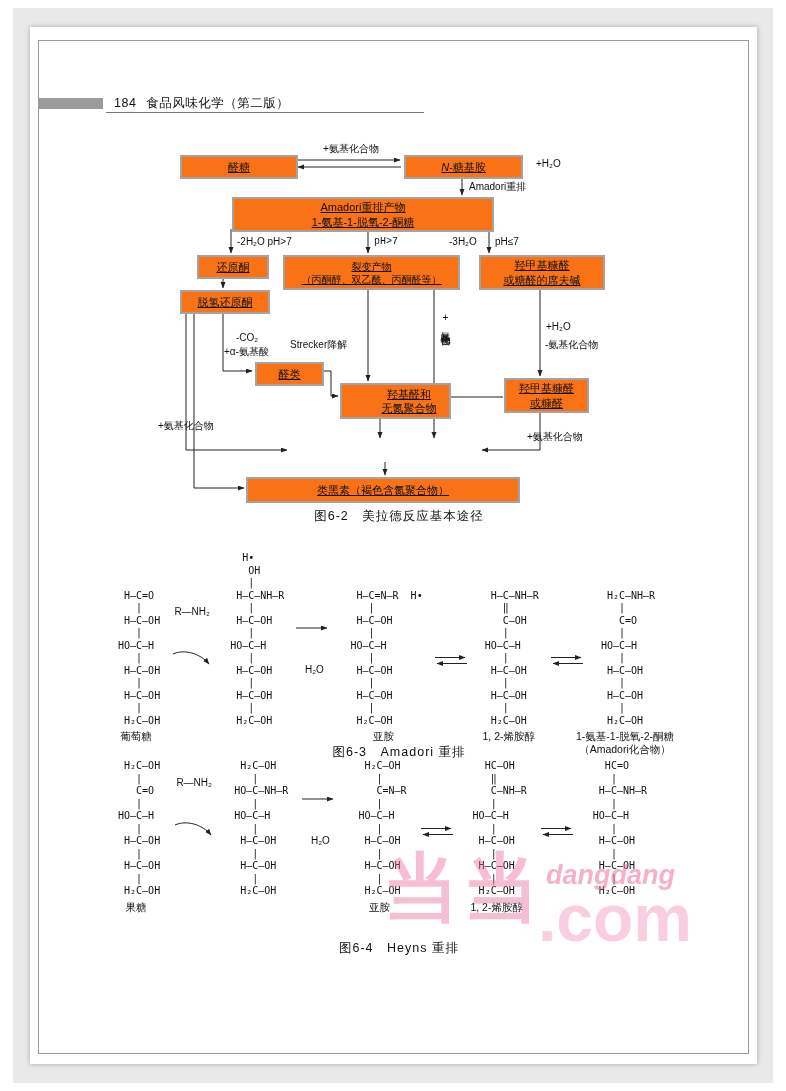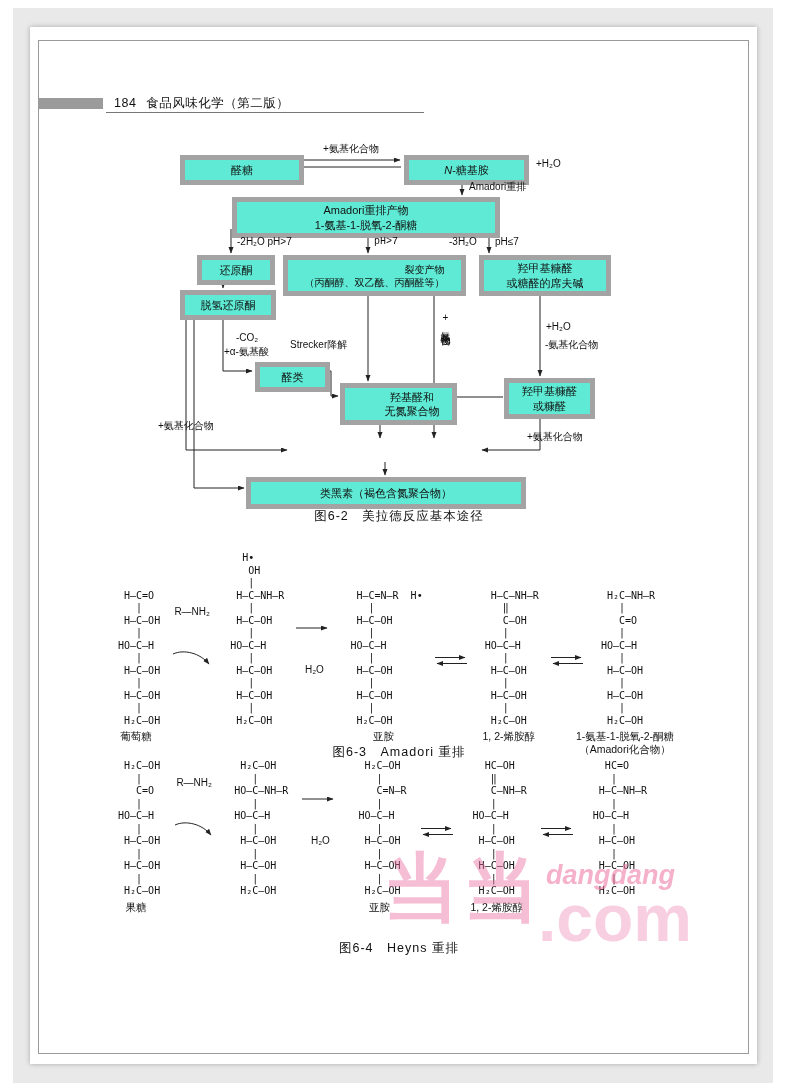--- a/index.html
+++ b/index.html
@@ -8,24 +8,24 @@
   .scanband { position:absolute; left:13px; top:8px; width:760px; height:1075px; background:#e9e9e9; }
   .sheet { position:absolute; left:30px; top:27px; width:727px; height:1037px; background:#fff;
            box-shadow:0 0 5px rgba(0,0,0,.28); }
   .frame { position:absolute; left:38px; top:40px; width:709px; height:1012px; border:1px solid #9a9a9a; }
 
   .hbar  { position:absolute; left:39px; top:98px; width:64px; height:11px; background:#9b9b9b; }
   .htext { position:absolute; left:114px; top:95px; font-size:12.5px; letter-spacing:.5px; }
   .htext span { margin-right:10px; }
   .hline { position:absolute; left:106px; top:112px; width:318px; border-top:1px solid #777; }
 
-  .fbox { position:absolute; border:5px solid #a3a3a3; background:#5eead4; display:flex;
+  .fbox { position:absolute; border:2px solid #a3a3a3; background:#f97316; display:flex;
           align-items:center; justify-content:center; text-align:center;
-          font-size:11px; line-height:1.3; white-space:pre-line; z-index:3; }
-  .fbox.small { font-size:10px;text-align:right; }
+          font-size:11px; line-height:1.3; white-space:pre-line; z-index:3;text-decoration:underline; }
+  .fbox.small { font-size:10px; }
   .lbl  { position:absolute; font-size:10px; white-space:nowrap; z-index:4; }
   .lbl.vert { writing-mode:vertical-rl; text-orientation:upright; letter-spacing:1px; }
   .cap  { position:absolute; left:6px; width:786px; text-align:center; font-size:12.5px; letter-spacing:1px; z-index:4; }
 
   .connectors { position:absolute; left:0; top:0; z-index:2; pointer-events:none; }
   .connectors line, .connectors polyline { stroke:#222; stroke-width:1; fill:none; }
 
   .structs { position:absolute; display:flex; align-items:flex-end; z-index:3; }
   .scol { position:relative; }
   .scol pre { margin:0; font-family:"DejaVu Sans Mono", monospace; font-size:10px; line-height:1.25; white-space:pre; }

